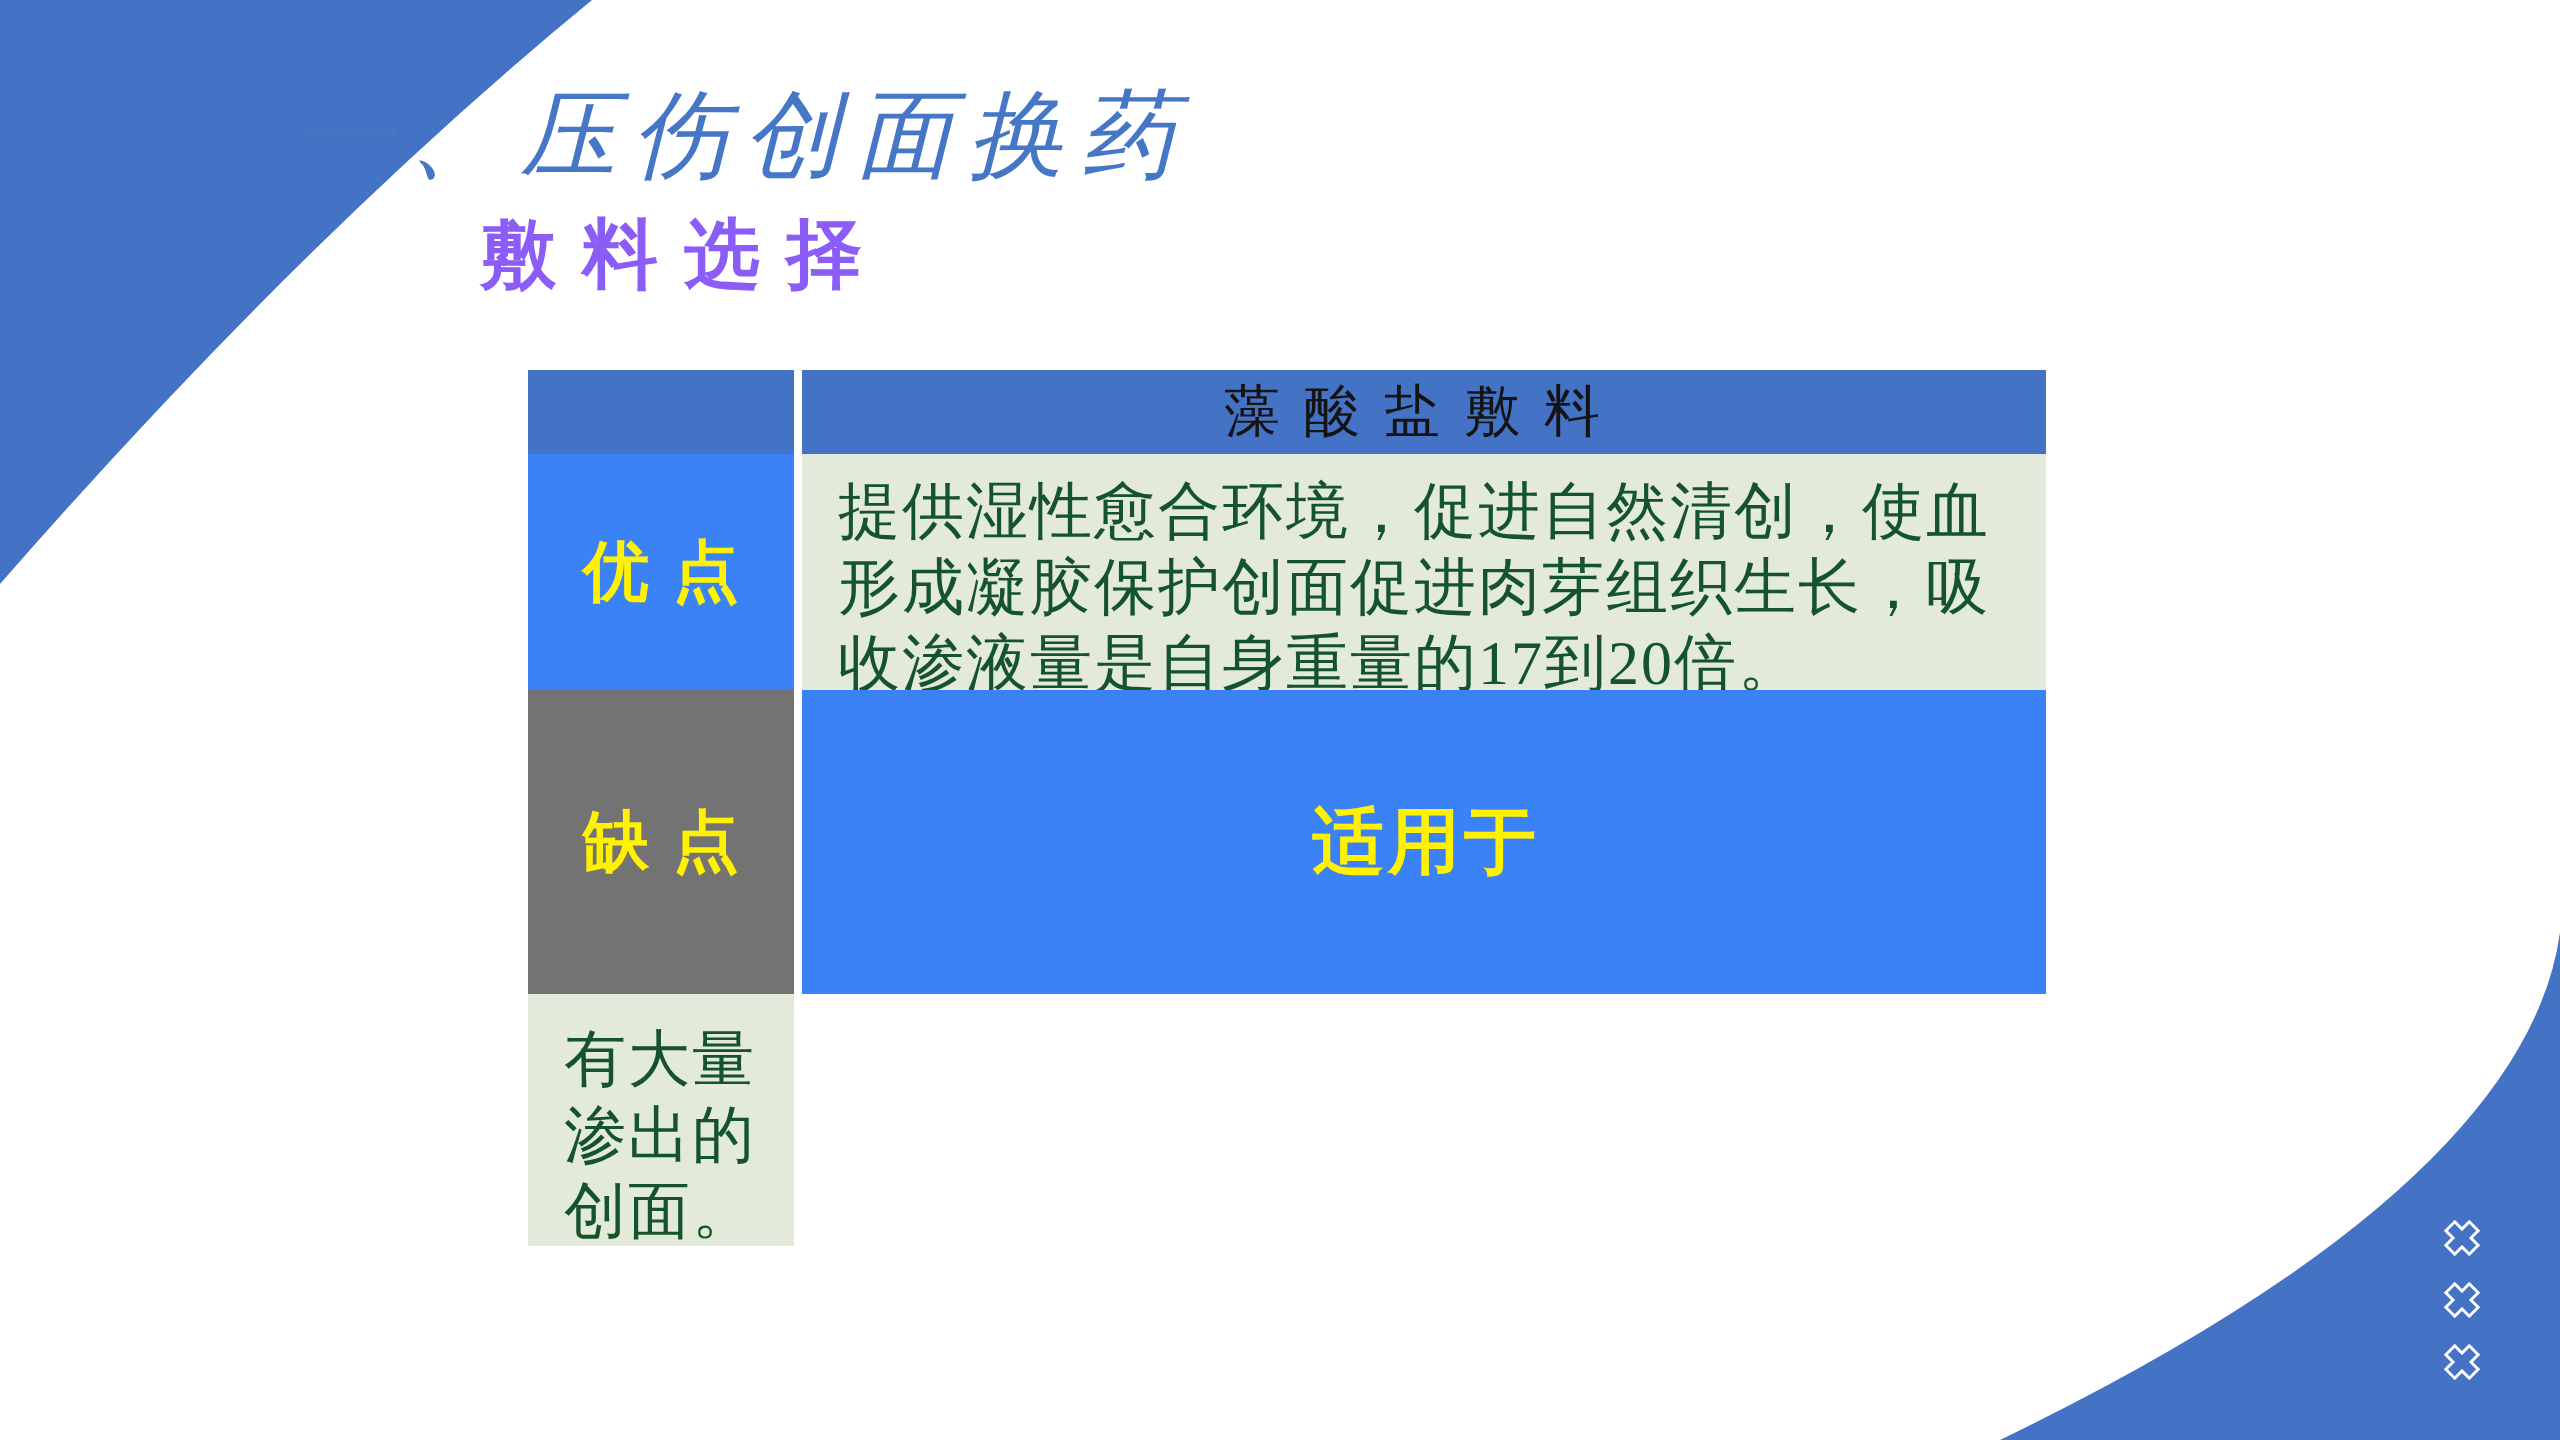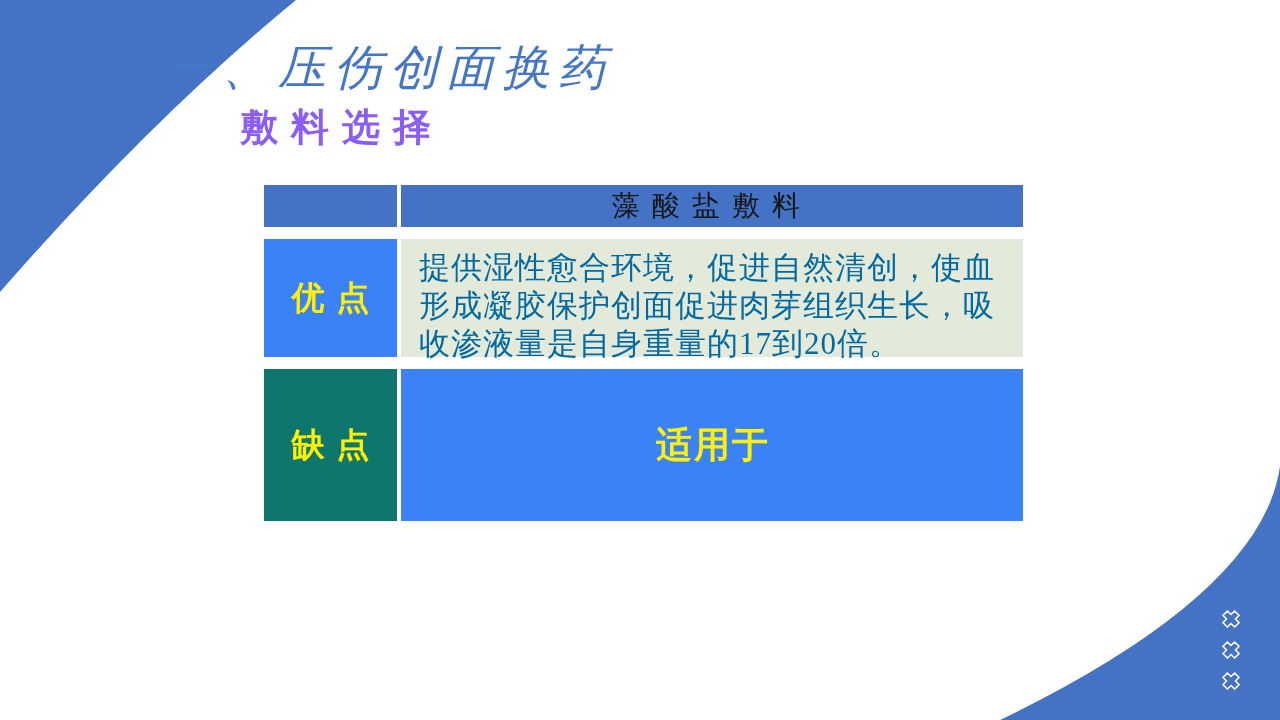--- a/index.html
+++ b/index.html
@@ -6,53 +6,53 @@
   body{
     width:1280px;height:720px;position:relative;overflow:hidden;
     background:#ffffff;
     font-family:"Liberation Serif","DejaVu Serif",serif;
   }
   .corner{position:absolute;pointer-events:none;}
   .corner-tl{top:0;left:0;}
   .corner-br{bottom:0;right:0;}
 
   .slide-title{
-    position:absolute;left:166px;top:36px;margin:0;
+    position:absolute;left:148px;top:36px;margin:0;
     font-size:48px;font-weight:400;font-style:italic;
     letter-spacing:8px;color:#4577C6;white-space:nowrap;
   }
   .slide-subtitle{
     position:absolute;left:240px;top:102px;margin:0;
     font-size:38px;font-weight:700;letter-spacing:13px;color:#8b5cf6;
     white-space:nowrap;
   }
 
   .dressing-table{
     position:absolute;left:264px;top:185px;
     display:grid;
     grid-template-columns:133px 622px;
     grid-template-rows:42px 118px 152px 126px;
-    gap:12px 4px;
+    gap:0 4px;
   }
   .cell{display:flex;align-items:center;}
   .cell-head{
     background:#4472C4;justify-content:center;
     font-size:28px;letter-spacing:12px;color:#141414;
   }
   .cell-label{
     justify-content:center;
     font-size:33px;font-weight:700;color:#FFF100;
     letter-spacing:12px;text-indent:12px;
   }
   .cell-label.small{font-size:36px;letter-spacing:2px;text-indent:2px;}
   .bg-orange{background:#3b82f6;}
-  .bg-blue{background:#0f766e;}
+  .bg-blue{background:#737373;}
   .cell-content{
     background:#E3EAD9;
-    font-size:31px;line-height:38px;letter-spacing:1px;color:#0369a1;
+    font-size:31px;line-height:38px;letter-spacing:1px;color:#14532d;
     padding:16px 8px 0 18px;
     flex-direction:column;justify-content:center;align-items:flex-start;
   }
 
   .corner-marks{
     position:absolute;left:1222px;top:610px;
     display:flex;flex-direction:column;gap:13px;
   }
   .corner-marks svg{display:block;}
 </style>
@@ -88,15 +88,16 @@
 
     <div class="cell cell-head"></div>
     <div class="cell cell-head">藻酸盐敷料</div>
 
     <div class="cell cell-label bg-orange">优点</div>
     <div class="cell cell-content">提供湿性愈合环境，促进自然清创，使血形成凝胶保护创面促进肉芽组织生长，吸收渗液量是自身重量的17到20倍。</div>
 
     <div class="cell cell-label bg-blue">缺点</div>
 
     <div class="cell cell-label bg-orange small">适用于</div>
+    <div class="cell cell-content">有大量渗出的创面。</div>
   </div>
 
 </div>
 
 </body></html>

